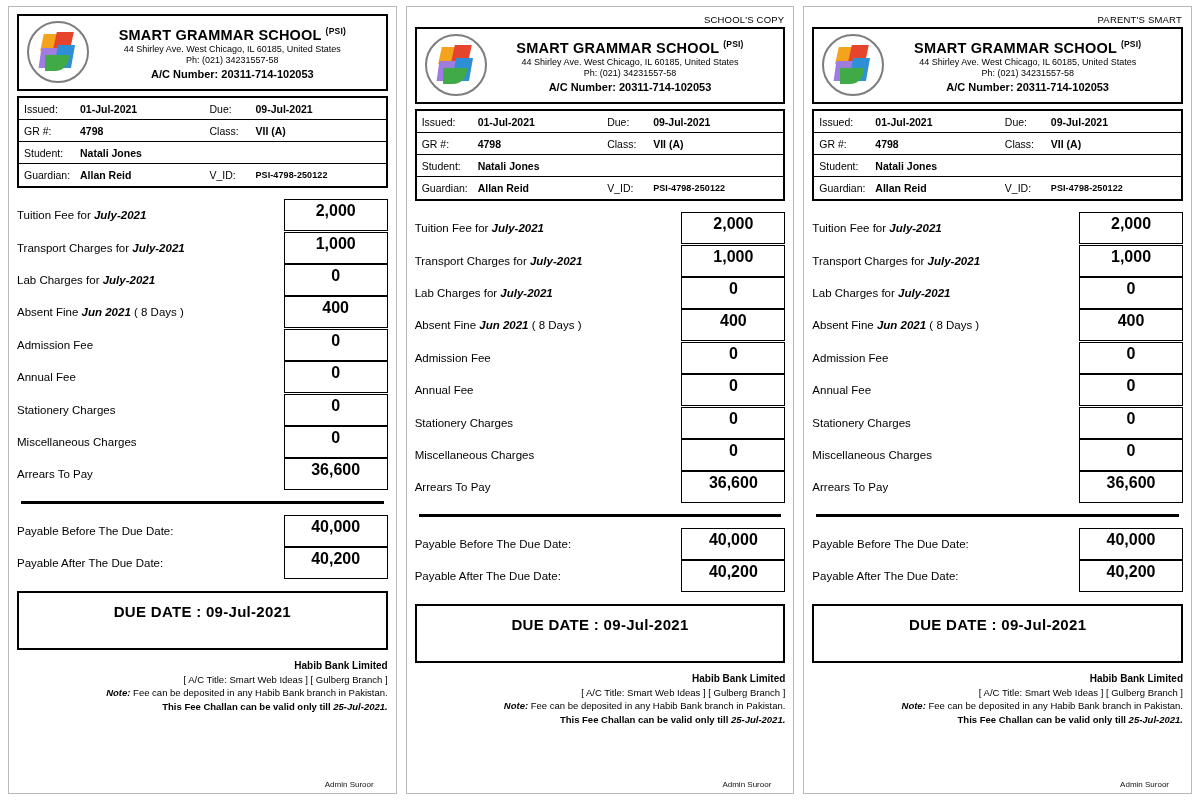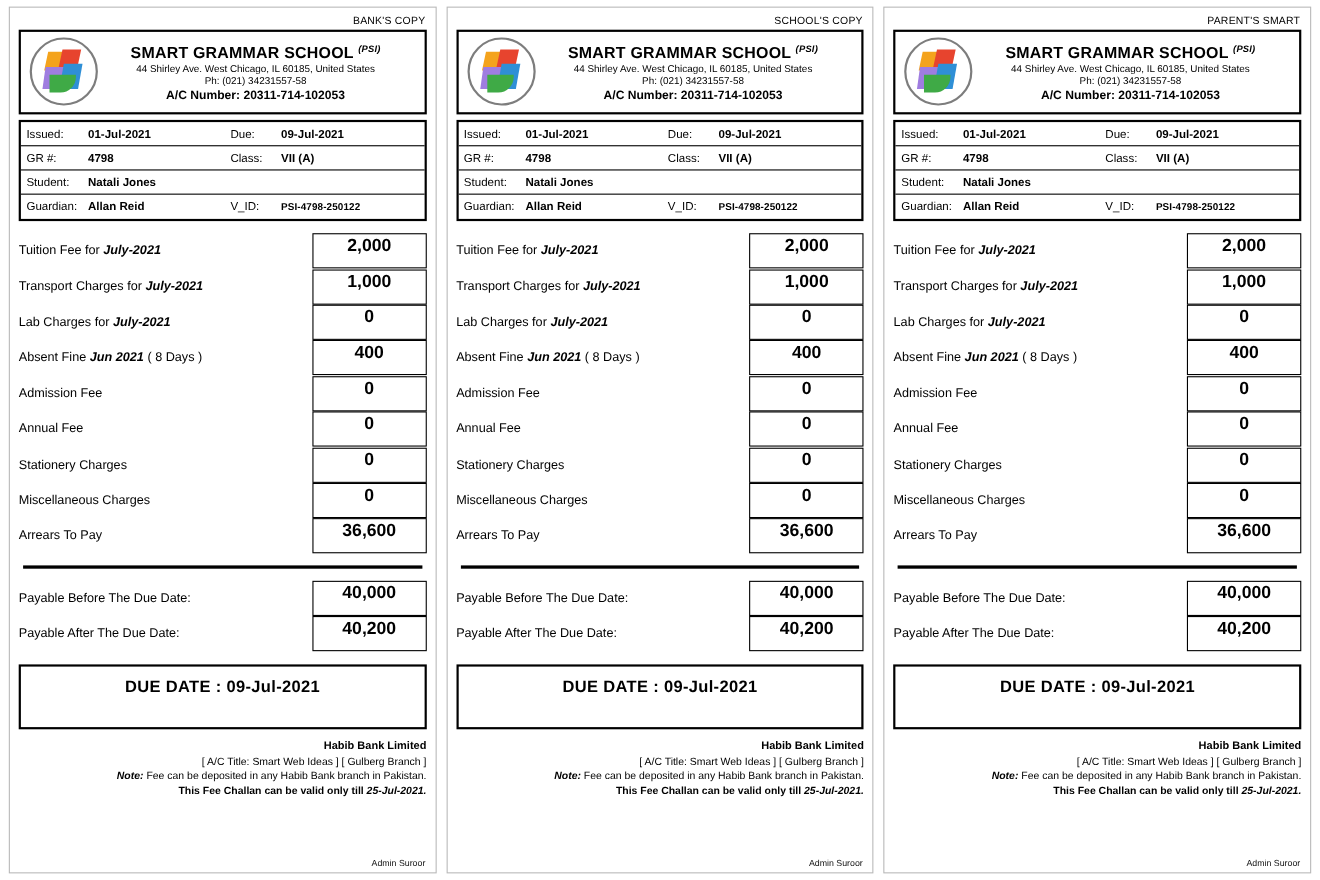--- a/index.html
+++ b/index.html
@@ -76,21 +76,20 @@
   }
   .school-name {
     font-size: 14.5px;
     font-weight: bold;
     letter-spacing: .2px;
     line-height: 17px;
   }
   .school-name sup {
     font-size: 8.5px;
     font-weight: bold;
-    font-style: italic;
   }
   .school-addr {
     font-size: 9px;
     line-height: 11px;
   }
   .school-ph {
     font-size: 9px;
     line-height: 11px;
   }
   .ac-number {
@@ -176,34 +175,33 @@
     font-size: 9.5px;
     line-height: 13.5px;
   }
   .footer .bank { font-weight: bold; font-size: 10px; }
   .footer .acline { font-size: 9.5px; }
   .footer .note i { font-style: italic; font-weight: bold; }
   .footer .valid { font-weight: bold; font-size: 9.5px; }
   .footer .valid i { font-style: italic; }
   .admin {
     position: absolute;
-    right: 9px;
+    right: 22px;
     bottom: 4px;
     font-size: 8px;
     color: #111;
   }
   .spacer { flex: 1 1 auto; }
 </style>
 </head>
 <body>
 
 <div class="sheet">
 
   <div class="challan">
-    <div class="copy-label">BANK'S COPY</div>
 
     <div class="header-box">
       <div class="logo">
         <div class="sq c1"></div>
           <div class="sq c2"></div>
           <div class="sq c3"></div>
           <div class="sq c4"></div>
           <div class="sq c5"></div>
       </div>
       <div class="hdr-text">

